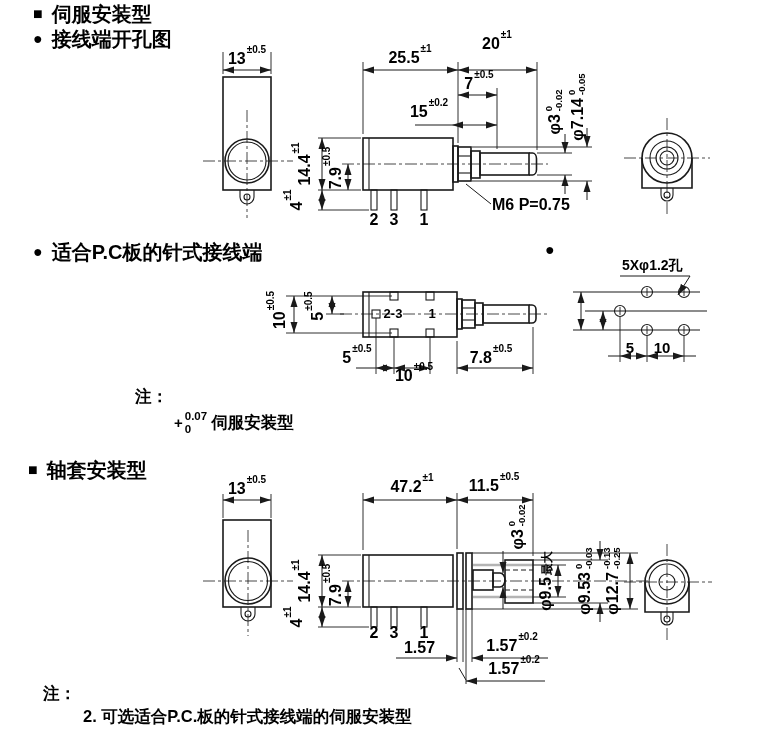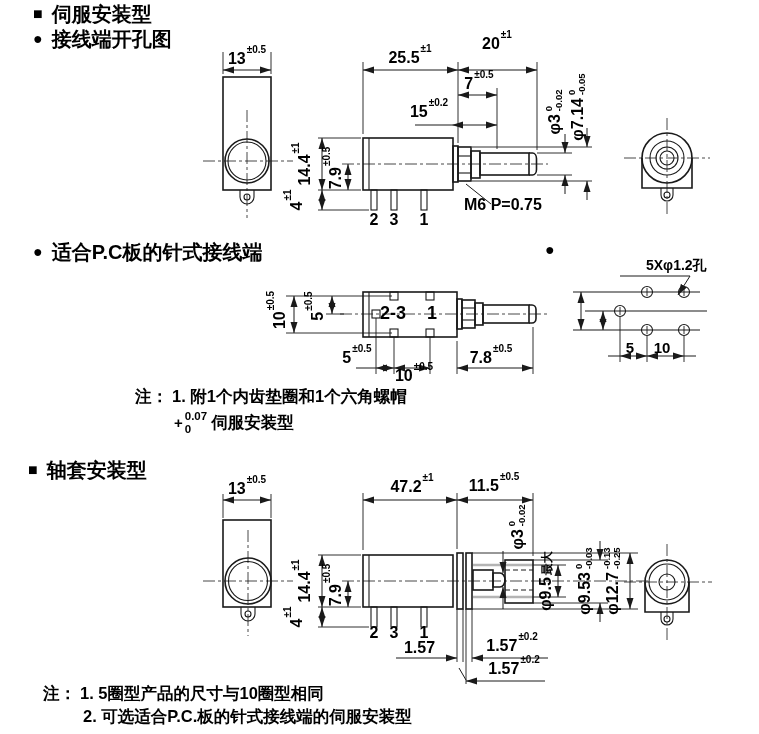--- a/index.html
+++ b/index.html
@@ -16,21 +16,21 @@
   .t{position:absolute;font-weight:700;font-size:20px;display:flex;align-items:center;gap:9px;white-space:nowrap;line-height:1}
   .t .b{font-size:16px}
   .dim{position:absolute;font-weight:700;font-size:16px;white-space:nowrap;line-height:1;
        transform:translate(-50%,-50%)}
   .rot{transform:translate(-50%,-50%) rotate(-90deg)}
   .dim sup{font-size:10px;line-height:0;position:relative;top:-5px;margin-left:1px}
   .stk{display:inline-flex;flex-direction:column;justify-content:center;font-size:9.5px;
        line-height:1.05;margin-left:3px;vertical-align:middle;transform:translateY(-2px);text-align:left}
   .stk i{font-style:normal}
   .sfx{font-size:12px;margin-left:2px}
-  .sm{font-size:18px}
+  .sm{font-size:13px}
   .md{font-size:15px}
   .lab{position:absolute;font-weight:700;font-size:16px;white-space:nowrap;line-height:1}
   .lab14{font-size:14px}
   .note{position:absolute;font-weight:700;font-size:16.5px;white-space:nowrap;line-height:1.2;
         display:flex;align-items:center}
   .note .pre{margin-right:4px}
   .stk2{display:inline-flex;flex-direction:column;justify-content:center;font-size:11.5px;
         line-height:1.1;margin-left:2px;margin-right:4px;text-align:left;font-weight:700}
   .stk2 i{font-style:normal}
   .plus{margin-left:6px;font-size:15px}
@@ -278,40 +278,39 @@
 <div class="dim rot" style="left:336px;top:168px"><span>7.9</span><sup>±0.5</sup></div>
 <div class="dim rot" style="left:297px;top:200px"><span>4</span><sup>±1</sup></div>
 <div class="dim rot" style="left:556px;top:112px"><span>φ3</span><span class="stk">
       <i>0</i>
       <i>-0.02</i>
     </span></div>
 <div class="dim rot" style="left:579px;top:107px"><span>φ7.14</span><span class="stk">
       <i>0</i>
       <i>-0.05</i>
     </span></div>
-<div class="lab" style="left:464px;top:197px">M6 P=0.75</div>
+<div class="lab" style="left:492px;top:197px">M6 P=0.75</div>
 <div class="dim" style="left:374px;top:220px">2</div>
 <div class="dim" style="left:394px;top:220px">3</div>
 <div class="dim" style="left:424px;top:220px">1</div>
 
 <div class="dim rot" style="left:280px;top:310px"><span>10</span><sup>±0.5</sup></div>
 <div class="dim rot" style="left:318px;top:306px"><span>5</span><sup>±0.5</sup></div>
 <div class="dim" style="left:357px;top:358px"><span>5</span><sup>±0.5</sup></div>
 <div class="dim" style="left:414px;top:376px"><span>10</span><sup>±0.5</sup></div>
 <div class="dim" style="left:491px;top:358px"><span>7.8</span><sup>±0.5</sup></div>
 <div class="dim sm" style="left:393px;top:313px">2-3</div>
 <div class="dim sm" style="left:432px;top:313px">1</div>
 
-<div class="lab lab14" style="left:646px;top:258px">5Xφ1.2孔</div>
+<div class="lab lab14" style="left:622px;top:258px">5Xφ1.2孔</div>
 <div class="dim md" style="left:630px;top:347px">5</div>
 <div class="dim md" style="left:662px;top:347px">10</div>
 
 <div class="note" style="left:135px;top:387px">
   <span class="pre">注：</span>
-  <span>1. 附1个内齿垫圈和1个六角螺帽</span>
 </div>
 <div class="note" style="left:168px;top:410px">
   <span class="plus">+</span>
   <span class="stk2">
       <i>0.07</i>
       <i>0</i>
     </span>
   <span>伺服安装型</span>
 </div>
 
@@ -336,17 +335,16 @@
     </span></div>
 <div class="dim" style="left:420px;top:648px"><span>1.57</span><sup></sup></div>
 <div class="dim" style="left:512px;top:646px"><span>1.57</span><sup>±0.2</sup></div>
 <div class="dim" style="left:514px;top:669px"><span>1.57</span><sup>±0.2</sup></div>
 <div class="dim" style="left:374px;top:633px">2</div>
 <div class="dim" style="left:394px;top:633px">3</div>
 <div class="dim" style="left:424px;top:633px">1</div>
 
 <div class="note" style="left:43px;top:684px">
   <span class="pre">注：</span>
-  <span>1. 5圈型产品的尺寸与10圈型相同</span>
 </div>
 <div class="note" style="left:83px;top:707px">
   <span>2. 可选适合P.C.板的针式接线端的伺服安装型</span>
 </div>
 
 </body></html>

